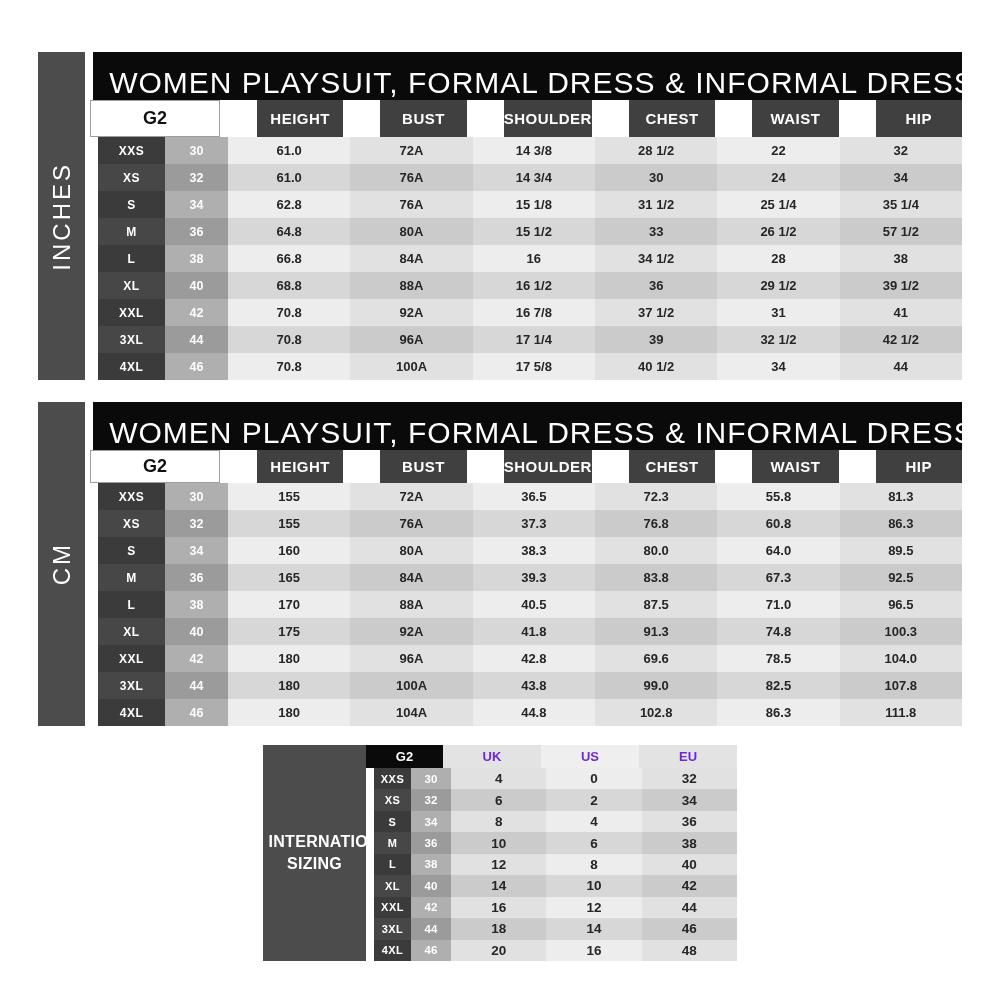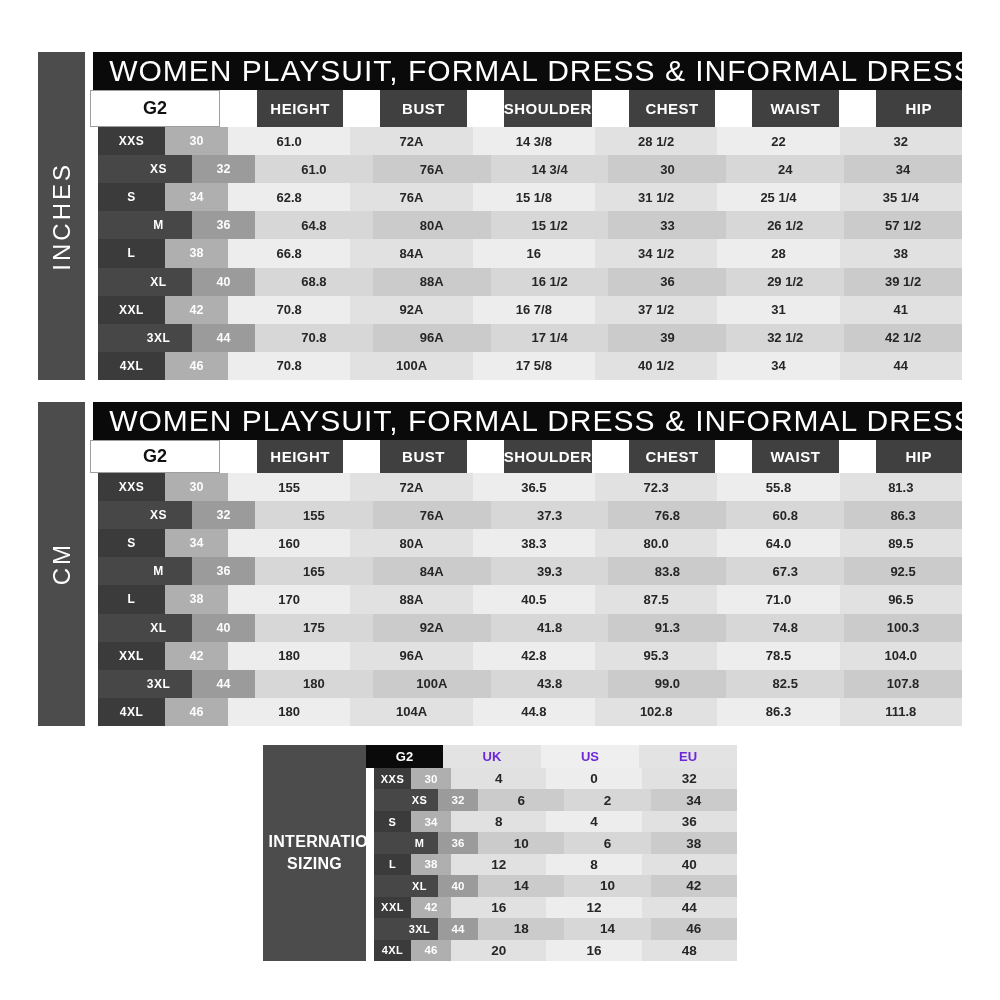--- a/index.html
+++ b/index.html
@@ -30,22 +30,22 @@
   .side-rail{
     position:absolute;left:0;top:0;width:47px;height:100%;
     background:var(--side-rail-bg);display:flex;align-items:center;justify-content:center;
   }
   .side-rail .side-text{
     writing-mode:vertical-rl;transform:rotate(180deg);
     color:#fff;font-size:24px;letter-spacing:3px;white-space:nowrap;
   }
   .tbl-main{position:absolute;left:52px;top:0;right:0;height:100%;display:flex;flex-direction:column;}
   .title-bar{
-    height:38px;margin-left:3px;background:var(--title-bar-bg);
-    display:flex;align-items:center;justify-content:center;padding-left:29px;
+    height:48px;margin-left:3px;background:var(--title-bar-bg);
+    display:flex;align-items:flex-end;justify-content:center;padding-left:29px;
   }
   .title-bar span{color:var(--title-text);font-size:30px;letter-spacing:1px;white-space:nowrap;}
   .header-row{display:flex;}
   .t-inches .header-row{height:37px;}
   .t-cm .header-row{height:33px;}
   .g2-box{
     width:130px;background:var(--g2-box-bg);border:1px solid #9e9e9e;box-sizing:border-box;
     display:flex;align-items:center;justify-content:center;
     font-size:18px;font-weight:700;color:#111;
   }
@@ -63,21 +63,21 @@
   }
   .ncell{
     width:63px;display:flex;align-items:center;justify-content:center;
     color:#fdfdfd;font-size:12.5px;font-weight:700;
   }
   .vcell{
     flex:1;display:flex;align-items:center;justify-content:center;
     color:var(--value-text);font-size:13px;font-weight:700;
   }
   .r0 .scell{background:var(--size-odd);}
-  .r1 .scell{background:var(--size-even);padding-left:27px;}
+  .r1 .scell{background:var(--size-even);}
   .r0 .ncell{background:var(--num-odd);}
   .r1 .ncell{background:var(--num-even);}
   .r0 .vcell.c0{background:var(--cell-odd-light);}
   .r0 .vcell.c1{background:var(--cell-odd-dark);}
   .r1 .vcell.c0{background:var(--cell-even-light);}
   .r1 .vcell.c1{background:var(--cell-even-dark);}
 
   
   .intl-table{position:absolute;left:263px;top:745px;width:474px;height:216px;display:flex;}
   .intl-label{
@@ -303,21 +303,21 @@
             <div class="vcell c1">91.3</div>
             <div class="vcell c0">74.8</div>
             <div class="vcell c1">100.3</div>
           </div>
           <div class="trow r0">
             <div class="scell">XXL</div>
             <div class="ncell">42</div>
             <div class="vcell c0">180</div>
             <div class="vcell c1">96A</div>
             <div class="vcell c0">42.8</div>
-            <div class="vcell c1">95.3</div>
+            <div class="vcell c1">69.6</div>
             <div class="vcell c0">78.5</div>
             <div class="vcell c1">104.0</div>
           </div>
           <div class="trow r1">
             <div class="scell">3XL</div>
             <div class="ncell">44</div>
             <div class="vcell c0">180</div>
             <div class="vcell c1">100A</div>
             <div class="vcell c0">43.8</div>
             <div class="vcell c1">99.0</div>

